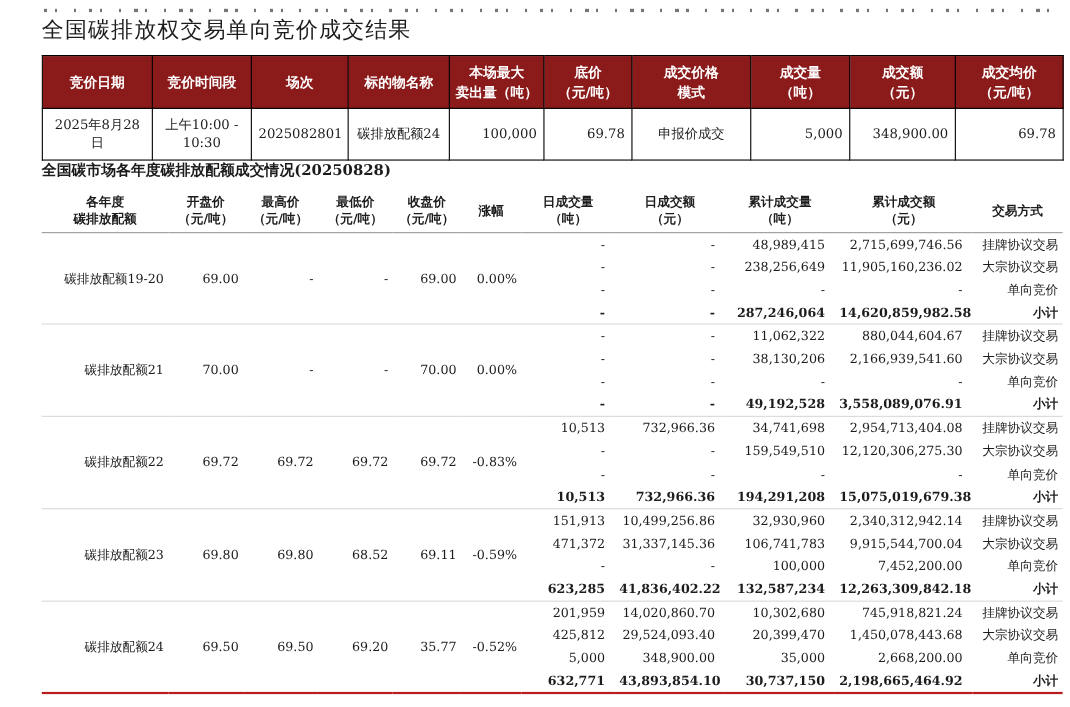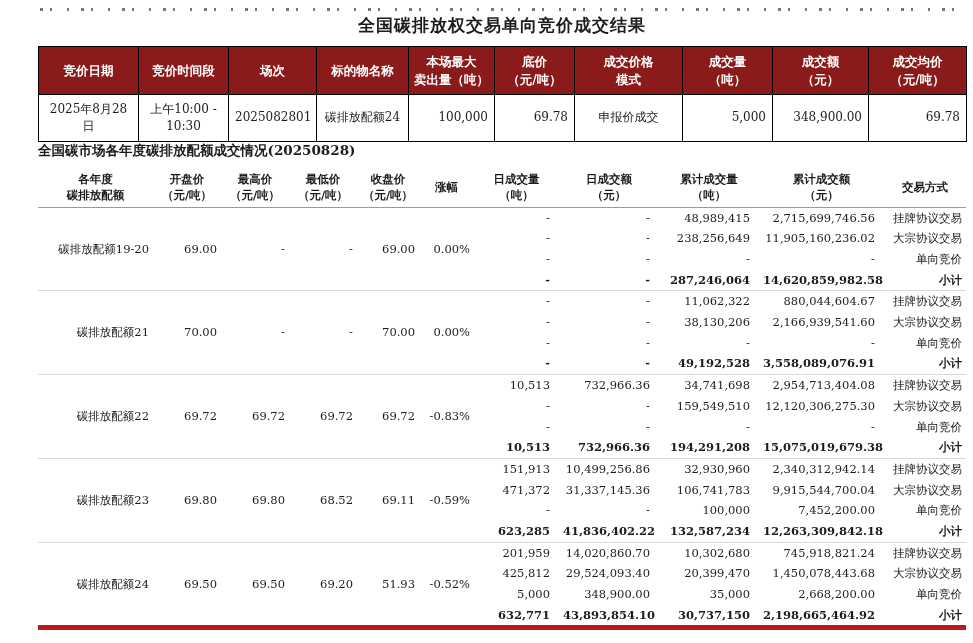--- a/index.html
+++ b/index.html
@@ -14,21 +14,21 @@
 
   
   .clipped-top {
     height:7px; margin:0 6px 3px 2px;
     background-image:repeating-linear-gradient(90deg,#4a4a4a 0 3px,transparent 3px 10px,#4a4a4a 10px 12px,transparent 12px 27px,#4a4a4a 27px 29px,transparent 29px 41px);
     background-size:100% 3px; background-repeat:no-repeat; background-position:0 bottom;
     opacity:.75;
   }
 
   .main-title {
-    font-size:17px; font-weight:bold; text-align:center;
+    font-size:20px; font-weight:normal; text-align:left;
     margin:0 0 9px 0; letter-spacing:1px;
   }
 
   table { border-collapse:collapse; width:928px; table-layout:fixed; }
 
   
   .t1 th, .t1 td { border:1px solid #000; white-space:pre-line; }
   .t1 th {
     background:var(--header-bg,#8b1a1a); color:var(--header-fg,#ffffff);
     font-size:12.5px; font-weight:bold; text-align:center; vertical-align:middle;
@@ -45,21 +45,21 @@
     font-size:11.5px; font-weight:bold; text-align:center; vertical-align:middle;
     padding:4px 2px; line-height:1.4; white-space:pre-line;
     border-bottom:1px solid #9a9a9a;
   }
   .t2 td { font-size:11.5px; padding:2px 4px; line-height:1.45; vertical-align:middle; }
   .t2 td.c { text-align:right; }
   .t2 td.r { text-align:right; padding-right:9px; }
   .t2 td.m { text-align:right; }
   .t2 tbody.group { border-top:1px solid #d9d9d9; }
   .t2 tbody.group:first-of-type { border-top:none; }
-  .t2 { border-bottom:5px solid #b91c1c; }
+  .t2 { border-bottom:2px solid #b91c1c; }
   .t2 tr.subtotal td { font-weight:bold; }
 </style>
 </head>
 <body>
 
 <div class="page">
 <div class="inner">
 
   <div class="clipped-top"></div>
 
@@ -303,21 +303,21 @@
         <td class="m">小计</td>
       </tr>
     </tbody>
 
     <tbody class="group">
       <tr>
         <td rowspan="4" class="c">碳排放配额24</td>
         <td rowspan="4" class="c">69.50</td>
         <td rowspan="4" class="c">69.50</td>
         <td rowspan="4" class="c">69.20</td>
-        <td rowspan="4" class="c">51.93</td>
+        <td rowspan="4" class="c">35.77</td>
         <td rowspan="4" class="c">-0.52%</td>
         <td class="r">201,959</td>
         <td class="r">14,020,860.70</td>
         <td class="r">10,302,680</td>
         <td class="r">745,918,821.24</td>
         <td class="m">挂牌协议交易</td>
       </tr>
       <tr>
         <td class="r">425,812</td>
         <td class="r">29,524,093.40</td>

